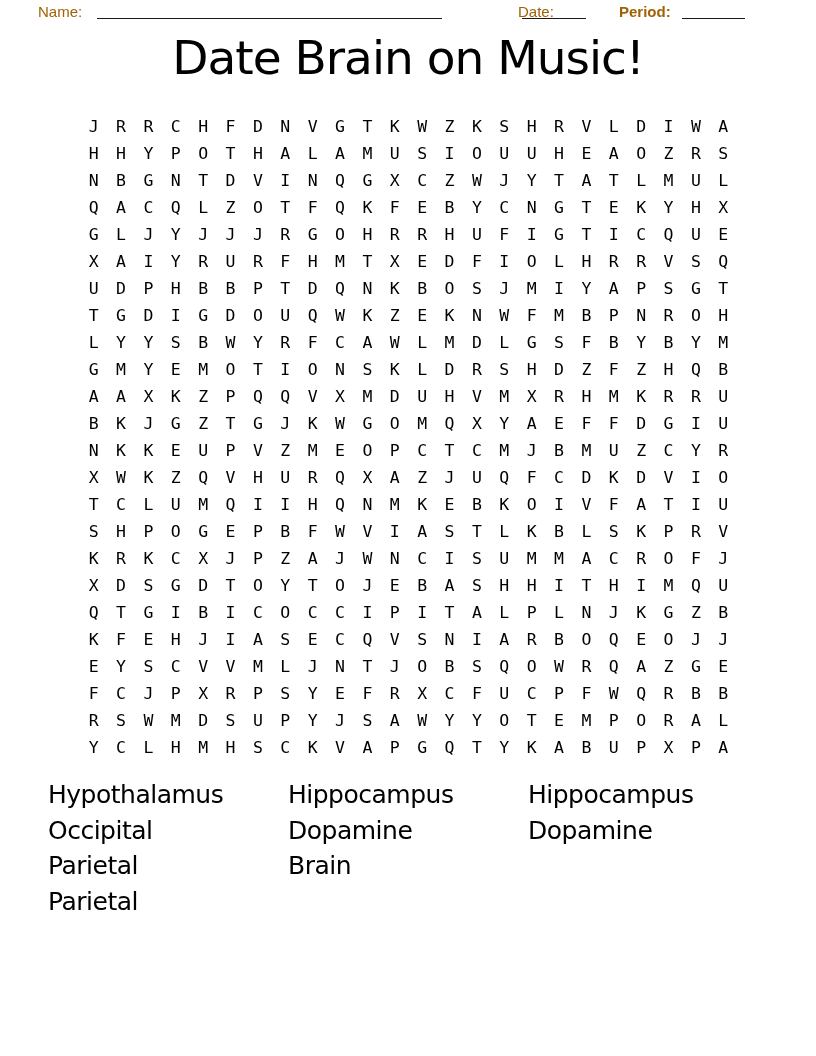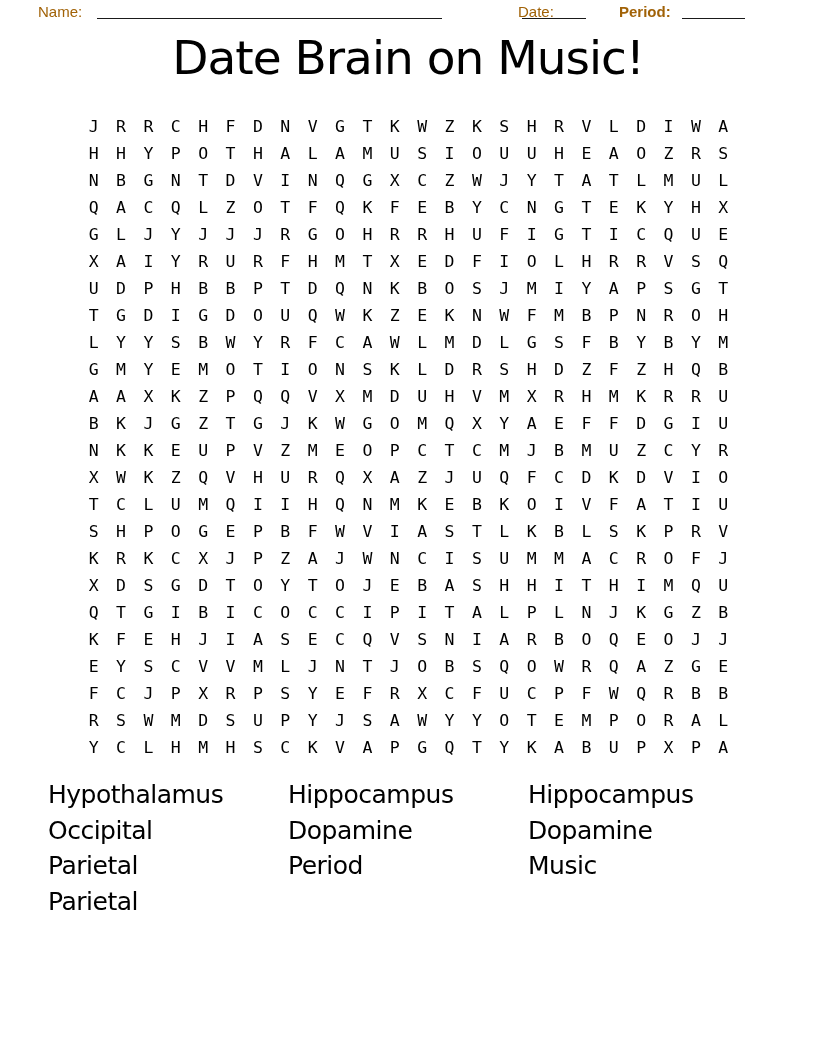--- a/index.html
+++ b/index.html
@@ -694,22 +694,21 @@
   <div id="word-list">
       <div class="word-col" style="left: 48px;">
         <div class="word-item">Hypothalamus</div>
         <div class="word-item">Occipital</div>
         <div class="word-item">Parietal</div>
         <div class="word-item">Parietal</div>
       </div>
       <div class="word-col" style="left: 288px;">
         <div class="word-item">Hippocampus</div>
         <div class="word-item">Dopamine</div>
-        <div class="word-item">Period</div>
+        <div class="word-item">Brain</div>
       </div>
       <div class="word-col" style="left: 528px;">
         <div class="word-item">Hippocampus</div>
         <div class="word-item">Dopamine</div>
-        <div class="word-item">Music</div>
       </div>
     </div>
 
 </div>
 
 </body></html>

